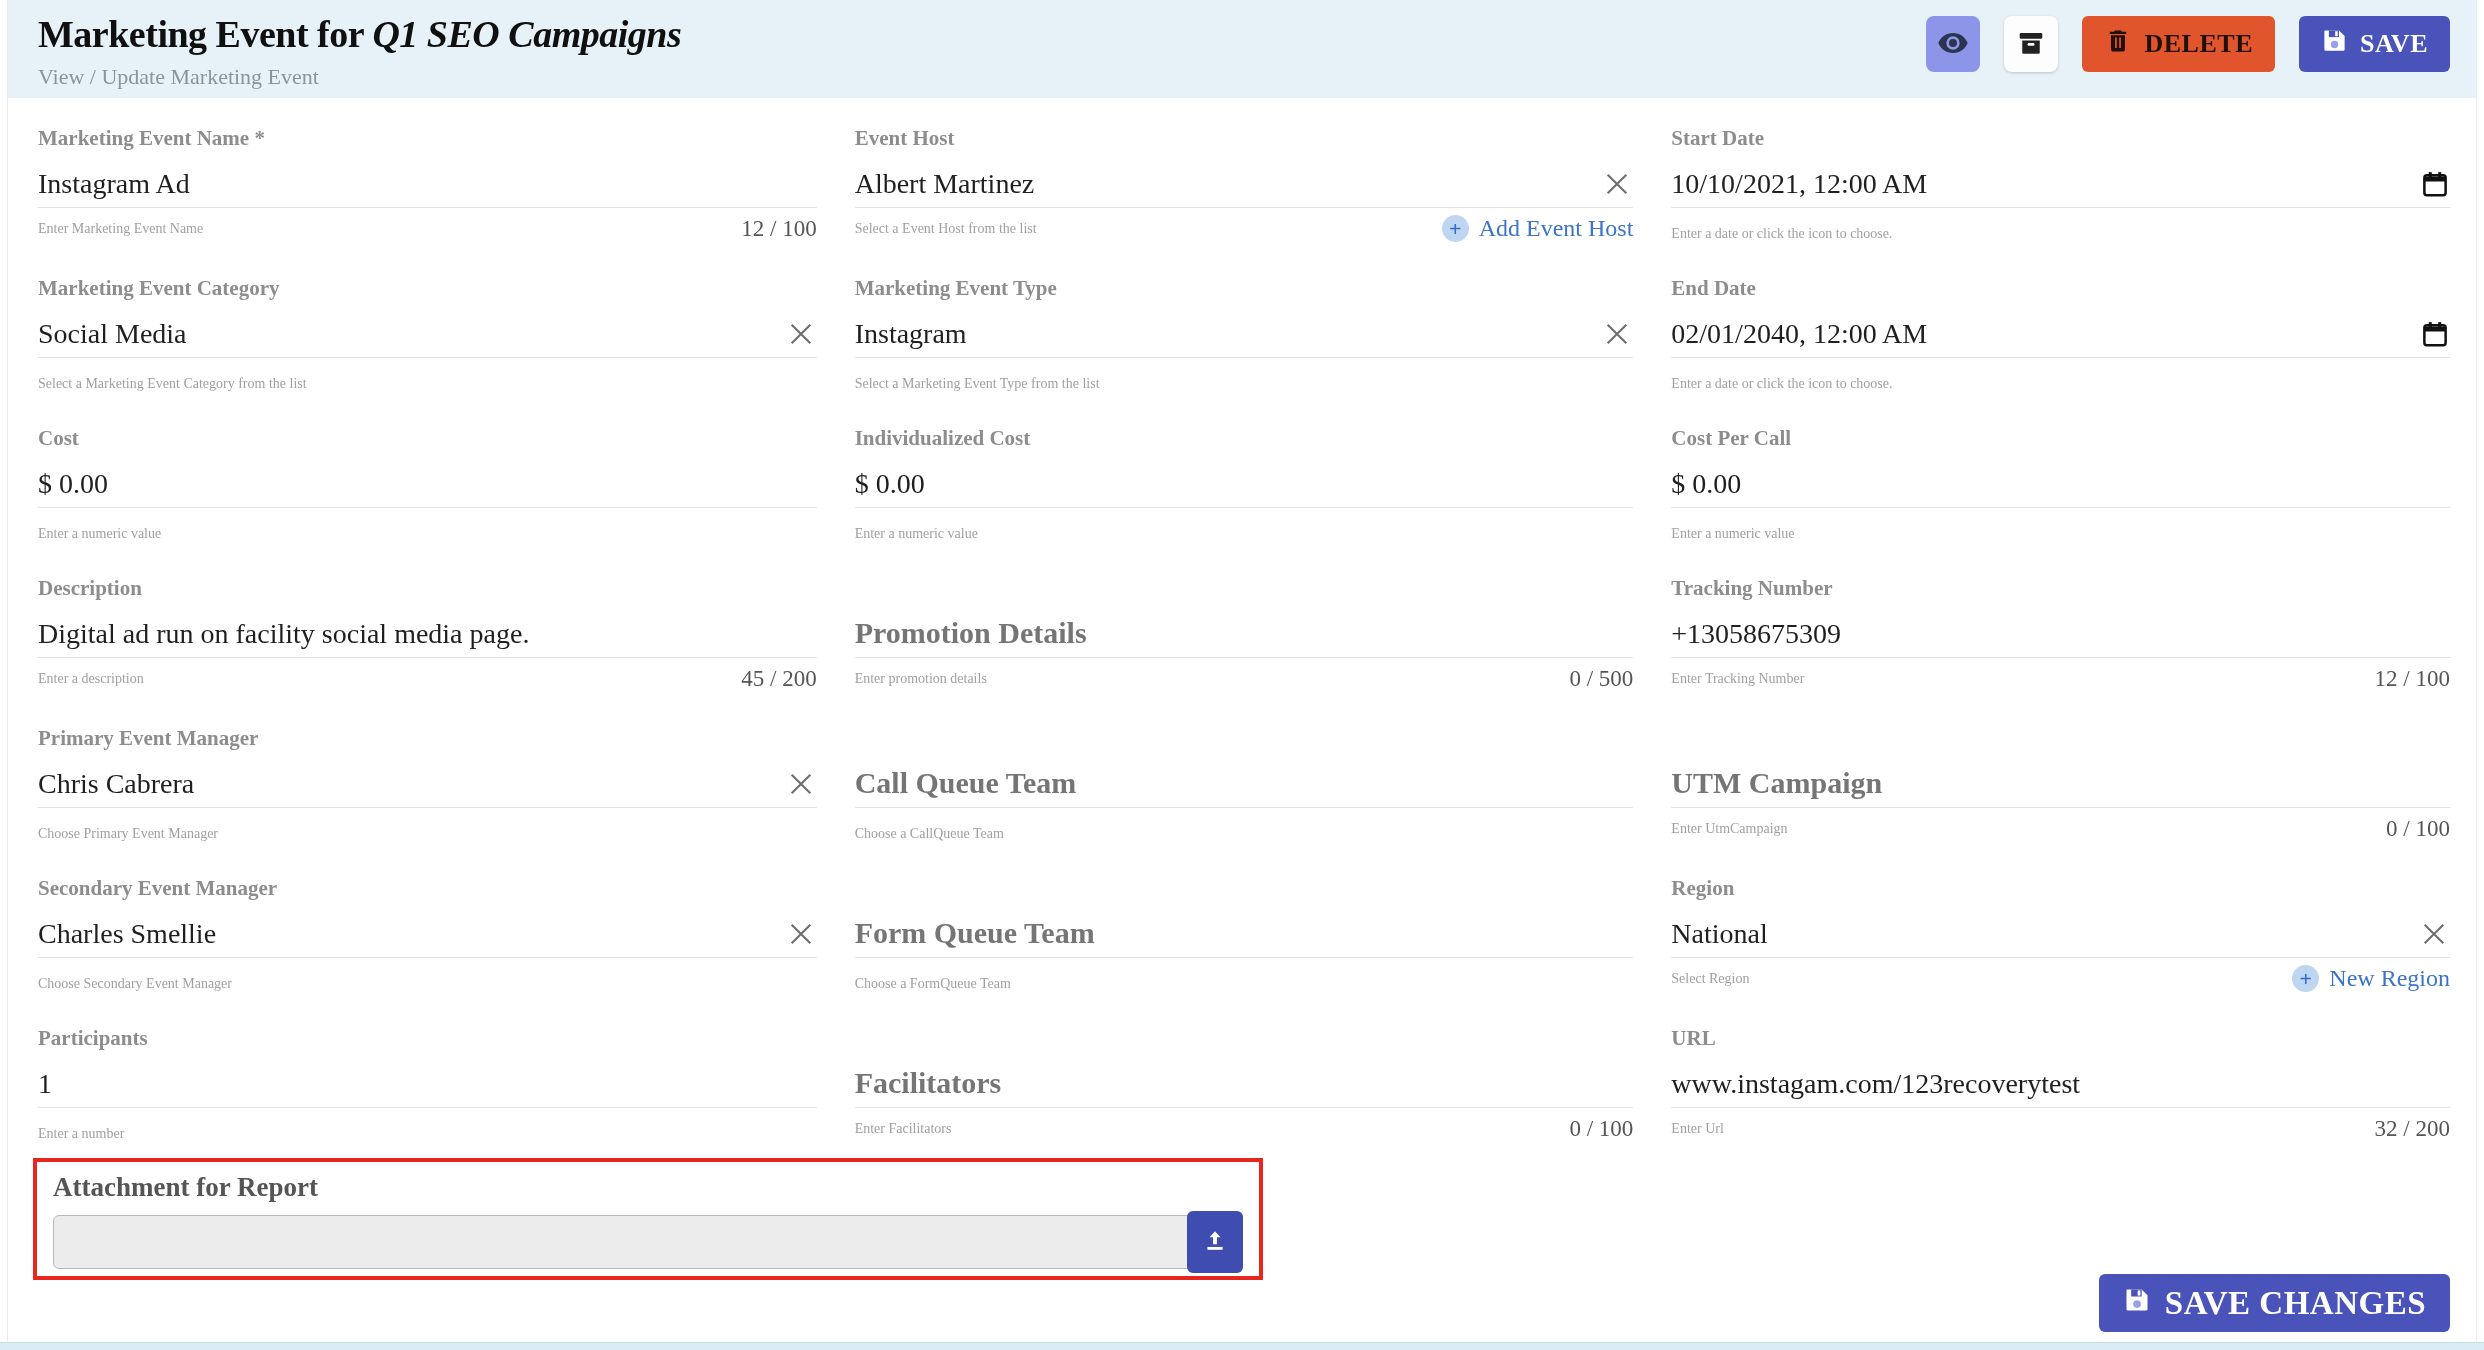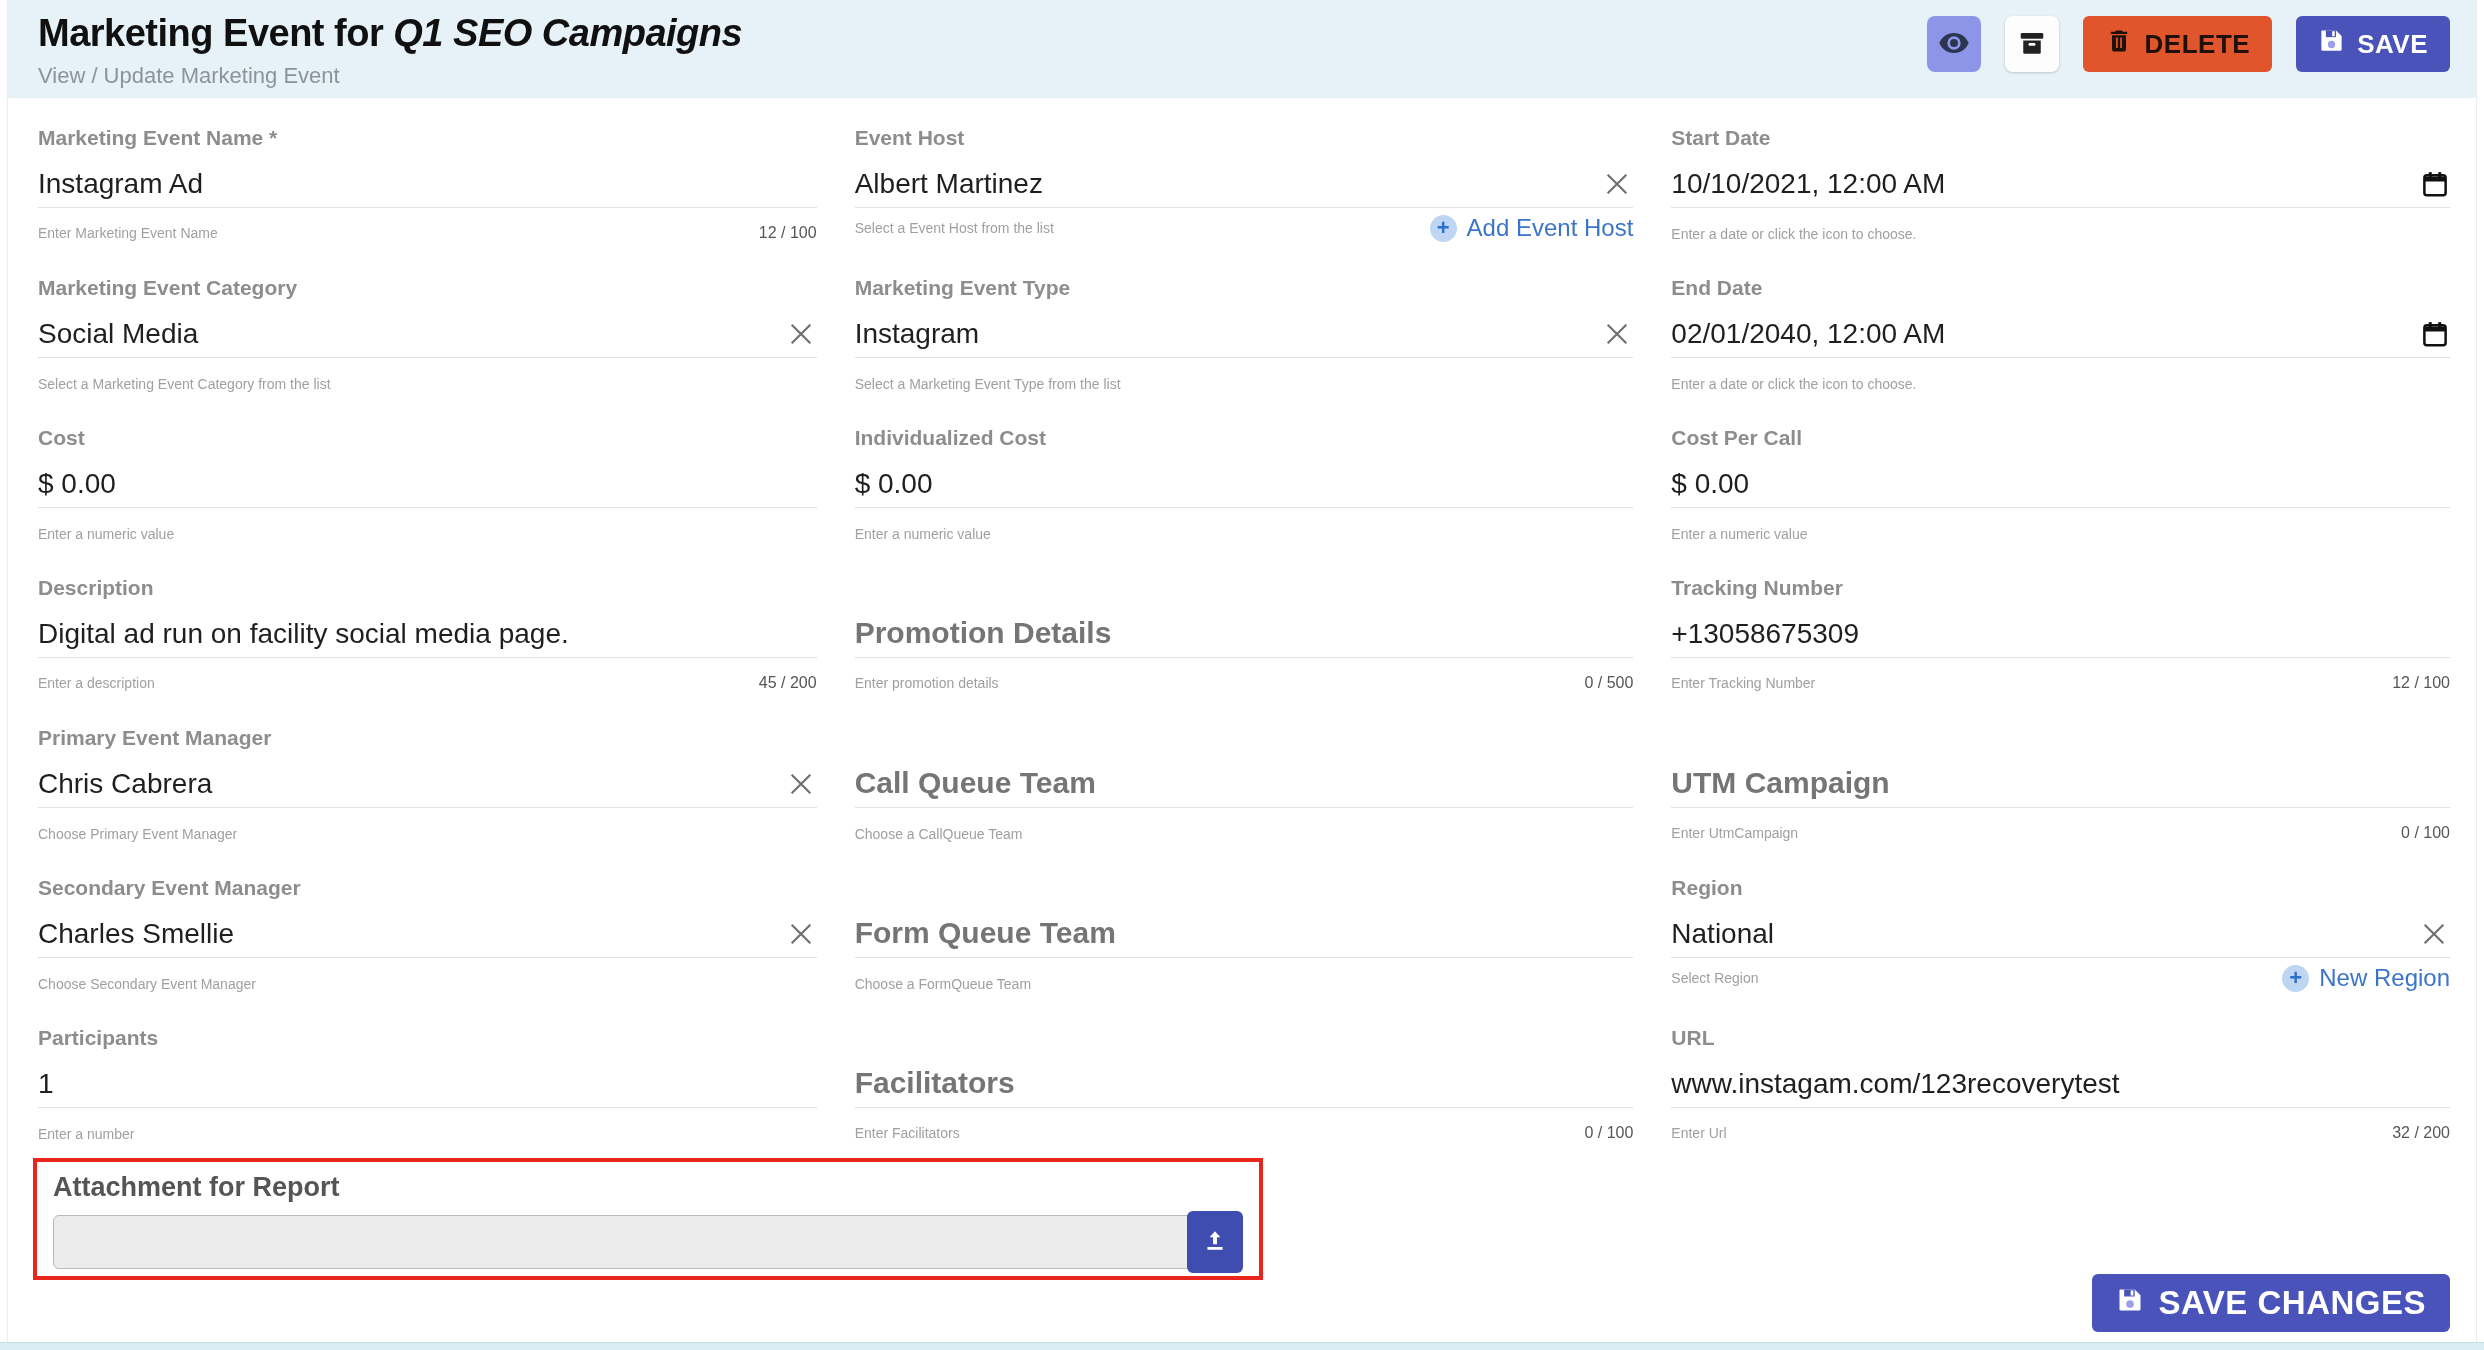--- a/index.html
+++ b/index.html
@@ -1,20 +1,20 @@
 <!DOCTYPE html>
 <html><head>
 <meta charset="utf-8">
 <style>
   * { box-sizing: border-box; margin: 0; padding: 0; }
   html,body { width: 2484px; height: 1350px; background:#fff; font-family:"Liberation Sans", sans-serif; }
   body { position: relative; overflow: hidden; }
 
   .card { position:absolute; left:7px; top:0; right:7px; height:1342px;
-          border-left:1px solid #ececec; border-right:1px solid #ececec; background:#fff; }
+          border-left:1px solid #ececec; border-right:1px solid #ececec; background:#fff;font-family:Liberation Serif, serif; }
   .bottom-strip { position:absolute; left:0; right:0; bottom:0; height:8px; background:#d9ecf3; border-top:1px solid #c9dfe4; }
 
   
   .header { height:98px; background:#e6f2f8; display:flex; justify-content:space-between; align-items:flex-start; padding:12px 26px 0 30px; }
   .title { font-size:38px; font-weight:800; color:#101010; letter-spacing:-0.5px; }
   .title em { font-style:italic; }
   .subtitle { font-size:22px; color:#8b9499; margin-top:8px; }
   .header-actions { display:flex; gap:24px; padding-top:4px;justify-content:space-between; }
   .icon-btn { width:54px; height:56px; border:none; border-radius:8px; display:flex; align-items:center; justify-content:center; cursor:pointer; }
   .preview-btn { background:#8d95e8; color:#2b3550; }
@@ -26,21 +26,21 @@
   
   .form-grid { display:grid; grid-template-columns:1fr 1fr 1fr; column-gap:38px; padding:0 26px 0 30px; }
   .cell { position:relative; height:150px; }
   .flabel { position:absolute; top:28px; left:0; font-size:21px; font-weight:700; color:#8d8d8d; }
   .fvalue-row { position:absolute; left:0; right:0; bottom:48px; display:flex; align-items:center; }
   .fvalue { flex:1; font-size:28px; color:#1f1f1f; white-space:nowrap; overflow:hidden; }
   .biglabel { position:absolute; left:0; bottom:48px; font-size:30px; font-weight:700; color:#757575; }
   .underline { position:absolute; left:0; right:0; bottom:40px; border-top:1px solid #e2e2e2; }
   .fhelper-row { position:absolute; left:0; right:0; bottom:6px; display:flex; justify-content:space-between; align-items:center; }
   .fhelper { font-size:14px; color:#a0a0a0; }
-  .fcounter { font-size:16px; color:#555; }
+  .fcounter { font-size:23px; color:#555; }
   .clear-x { width:32px; height:32px; color:#6f6f6f; cursor:pointer; flex:0 0 auto; }
   .cal-icon { width:30px; height:32px; color:#111; cursor:pointer; flex:0 0 auto; }
   .flink { display:flex; align-items:center; gap:10px; font-size:24px; color:#3b74c9; cursor:pointer; }
   .plus-circle { width:27px; height:27px; border-radius:50%; background:#bed6f2; color:#2f6fce; font-weight:700; font-size:22px; display:flex; align-items:center; justify-content:center; }
 
   
   .attachment-wrap { margin:10px 0 16px 25px; width:1230px; height:122px; border:4px solid #e8261d; padding:10px 16px; }
   .attachment-label { font-size:27px; font-weight:700; color:#555; }
   .attachment-input-row { display:flex; align-items:center; margin-top:8px; }
   .attachment-file-input { flex:1; height:54px; background:#ececec; border:1px solid #b9b9b9; border-radius:6px 0 0 6px; }

